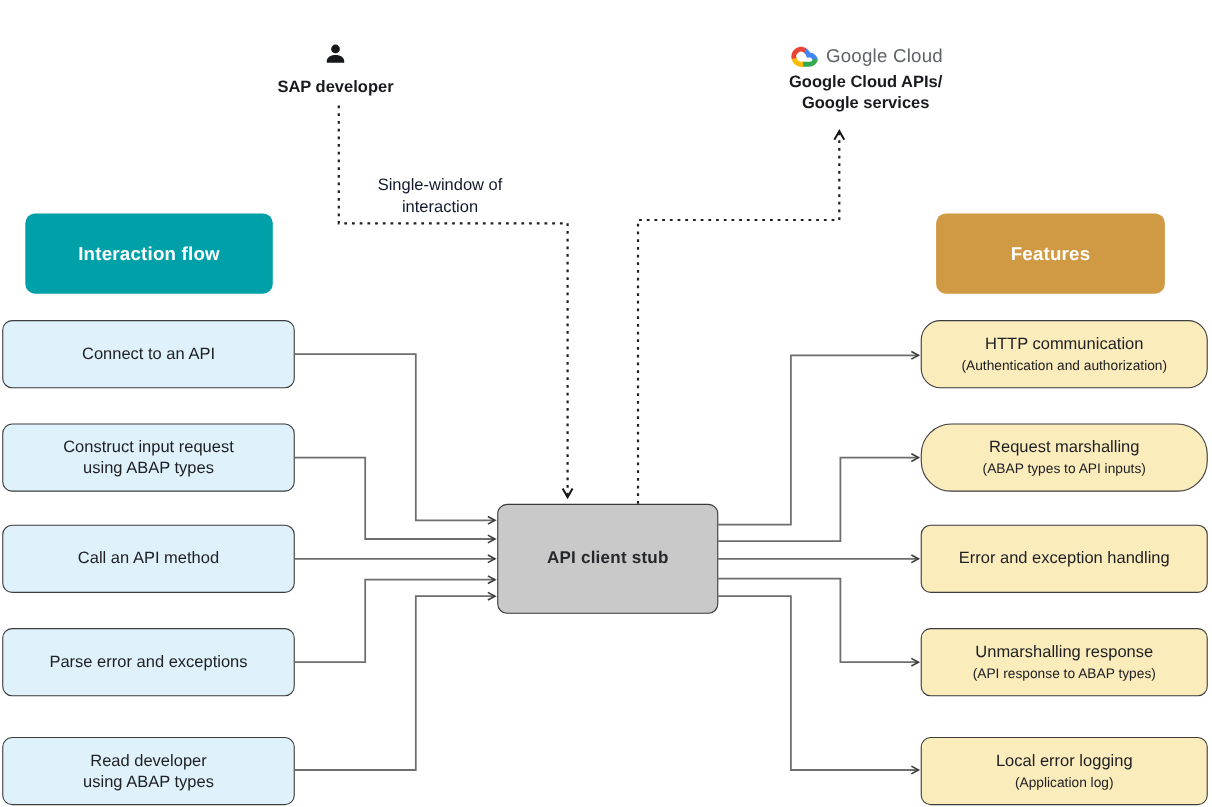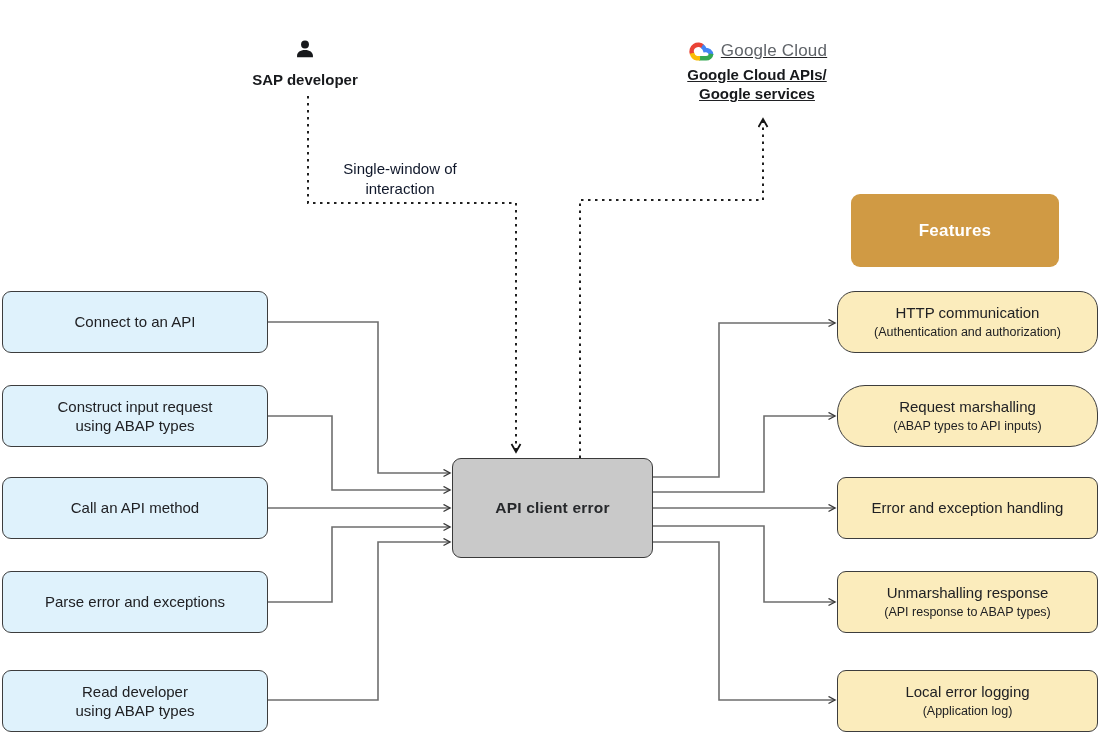--- a/index.html
+++ b/index.html
@@ -5,21 +5,21 @@
   html,body{margin:0;padding:0;background:#ffffff;}
   .canvas{
     position:relative;width:1102px;height:734px;background:#ffffff;overflow:hidden;
     font-family:"Liberation Sans",sans-serif;color:#202124;
   }
   .connectors{position:absolute;left:0;top:0;width:1102px;height:734px;pointer-events:none;}
 
   
   .actor{position:absolute;display:flex;flex-direction:column;align-items:center;}
   .actor-sap{left:230px;top:38px;width:150px;}
-  .actor-gcp{left:651px;top:40px;width:212px;text-decoration:underline;}
+  .actor-gcp{left:681px;top:40px;width:212px;}
   .actor-label{font-weight:bold;font-size:15px;line-height:1.28;text-align:center;white-space:pre-line;color:#17191c;margin-top:4px;}
   .gcp-logo-row{display:flex;align-items:center;gap:7px;}
   .gcp-logo-text{font-size:17px;color:#5f6368;letter-spacing:.2px;}
 
   .note{
     position:absolute;left:310px;top:159px;width:180px;text-align:center;
     font-size:15px;line-height:1.3;white-space:pre-line;color:#0f172a;
   }
 
   
@@ -105,31 +105,32 @@
       </svg>
       <span class="gcp-logo-text">Google Cloud</span>
     </div>
     <div class="actor-label">Google Cloud APIs/
 Google services</div>
   </div>
 
   <div class="note">Single-window of
 interaction</div>
 
+  <div class="header header-teal">Interaction flow</div>
   <div class="header header-gold">Features</div>
 
   <div class="node step step-1">Connect to an API</div>
   <div class="node step step-2">Construct input request
 using ABAP types</div>
   <div class="node step step-3">Call an API method</div>
   <div class="node step step-4">Parse error and exceptions</div>
   <div class="node step step-5">Read developer
 using ABAP types</div>
 
-  <div class="stub">API client error</div>
+  <div class="stub">API client stub</div>
 
   <div class="node feature feature-1">
     <div class="feature-title">HTTP communication</div>
     <div class="feature-sub">(Authentication and authorization)</div>
   </div>
   <div class="node feature feature-2">
     <div class="feature-title">Request marshalling</div>
     <div class="feature-sub">(ABAP types to API inputs)</div>
   </div>
   <div class="node feature feature-3">

